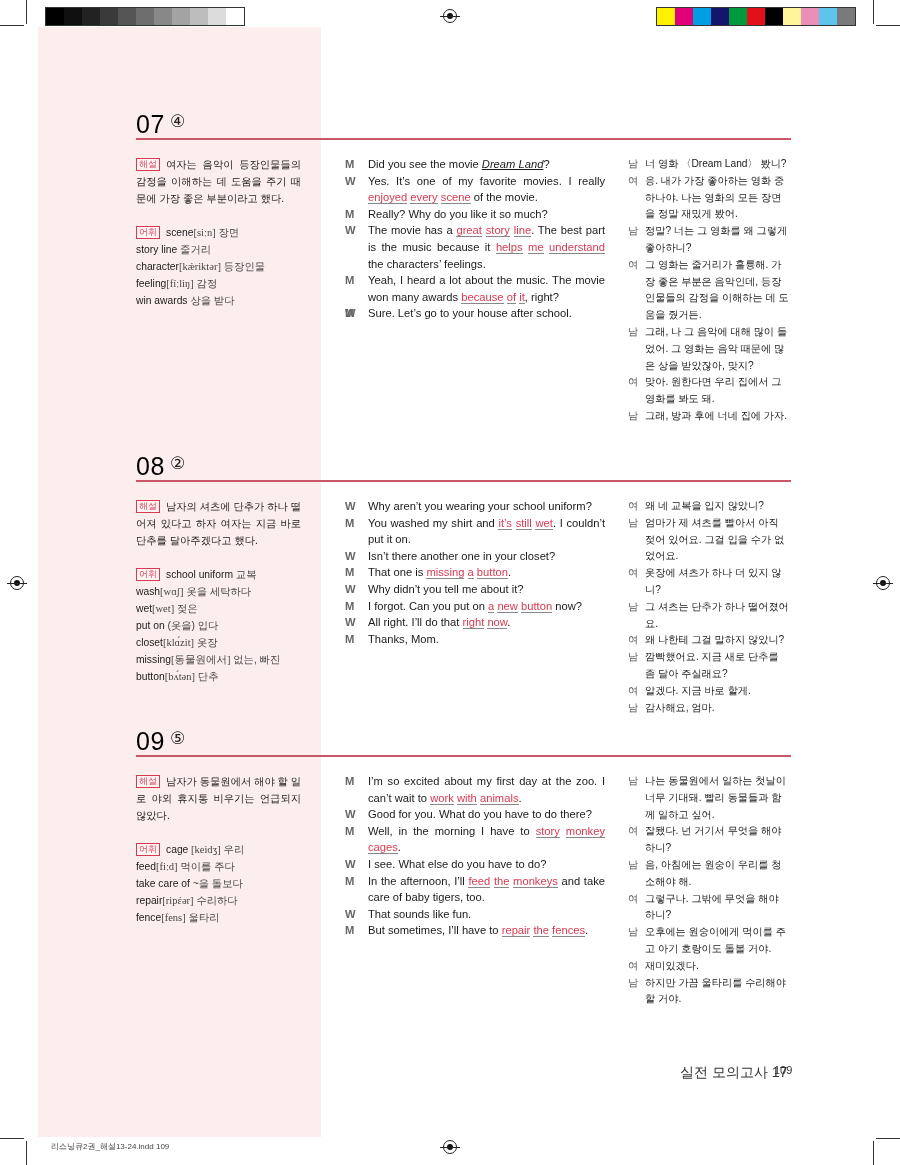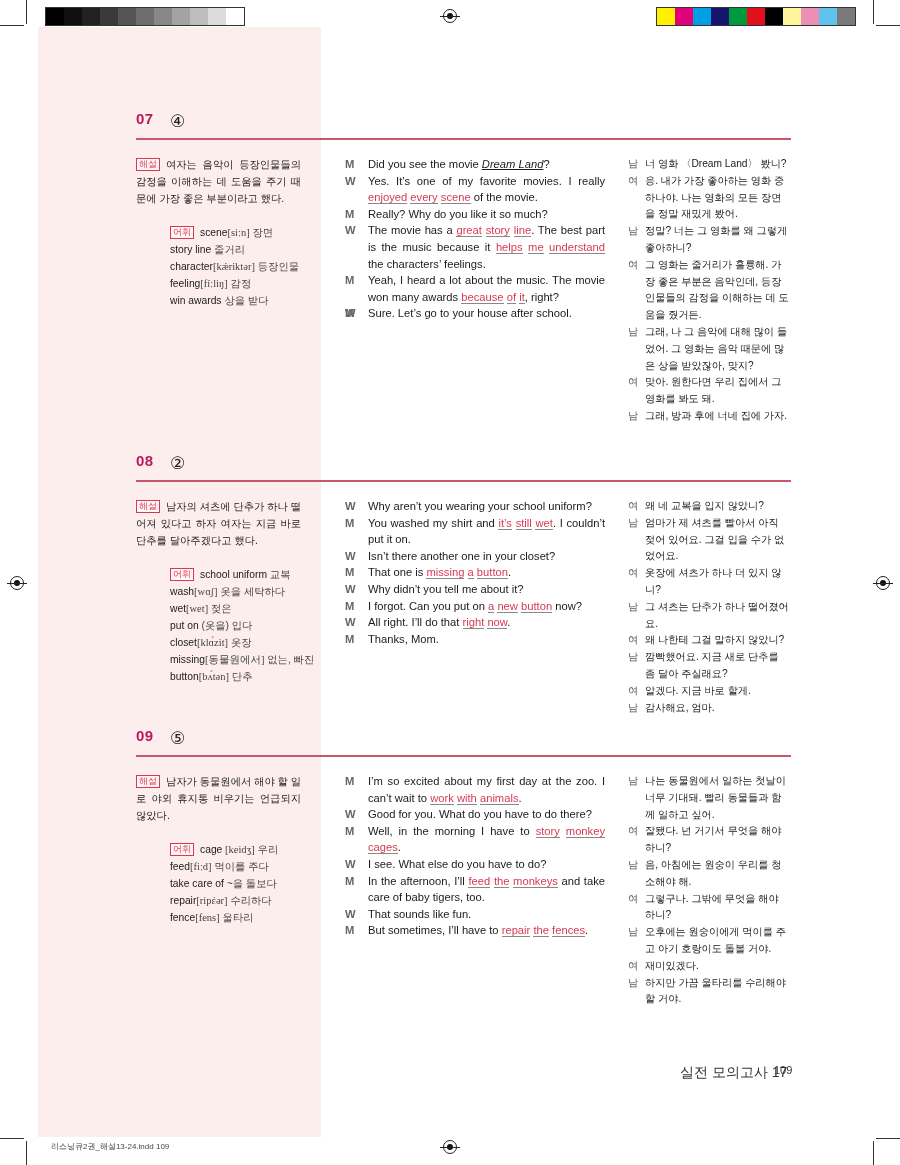--- a/index.html
+++ b/index.html
@@ -18,31 +18,31 @@
   .bar .sw { width:18px; height:100%; }
   .bar.gray { left:45px; }
   .bar.color { left:656px; }
   .reg { position:absolute; width:14px; height:14px; border-radius:50%; border:1px solid #222; box-sizing:border-box; }
   .reg::before { content:""; position:absolute; left:3px; top:3px; width:6px; height:6px; border-radius:50%; background:#111; }
   .reg::after { content:""; position:absolute; left:-4px; top:6px; width:20px; height:1px; background:#222; }
   .crop { position:absolute; background:#333; }
 
   .section { position:absolute; left:136px; width:655px; }
   .sec-head { position:relative; height:28px; }
-  .sec-num { position:absolute; left:0; top:0; font-size:15px; font-weight:bold; color:#be185d; letter-spacing:0.5px; }
+  .sec-num { position:absolute; left:0; top:0; font-size:25px; font-weight:normal; color:#000000; letter-spacing:0.5px; }
   .sec-ans { position:absolute; left:34px; top:1px; font-size:17px; color:#222; }
   .sec-rule { position:absolute; left:0; top:28px; width:655px; height:2px; background:#c9576a; }
 
   .col-left { position:absolute; left:0; top:46px; width:165px; font-size:10.3px; line-height:17px; }
   .col-mid  { position:absolute; left:209px; top:46px; width:260px; font-size:11.2px; line-height:16.6px; }
   .col-right{ position:absolute; left:492px; top:46px; width:163px; font-size:10.2px; line-height:16.8px; }
 
   .tag { display:inline-block; font-size:9px; line-height:11px; color:#d63a52; border:1px solid #d63a52; padding:0 2px; margin-right:6px; vertical-align:1px; background:#fff5f5; }
   .explain { text-align:justify; }
-  .vocab { margin-top:17px;margin-left:34px; }
+  .vocab { margin-top:17px; }
   .vocab .row { white-space:nowrap; }
   .phon { font-family:"Liberation Serif", "DejaVu Serif", serif; color:#444; font-size:10.5px; }
   .ko { color:#444; }
 
   .line { position:relative; padding-left:23px; text-align:justify; }
   .spk { position:absolute; left:0; top:0; font-weight:bold; color:#666; width:16px; }
   .hl { color:#d63a52; border-bottom:1px solid #888; }
   .it { font-style:italic;text-decoration:underline; }
 
   .kline { position:relative; padding-left:17px; }

